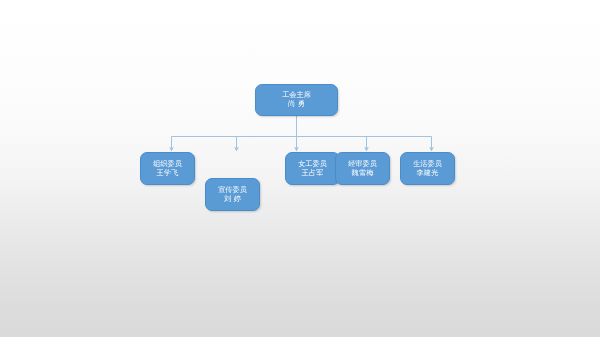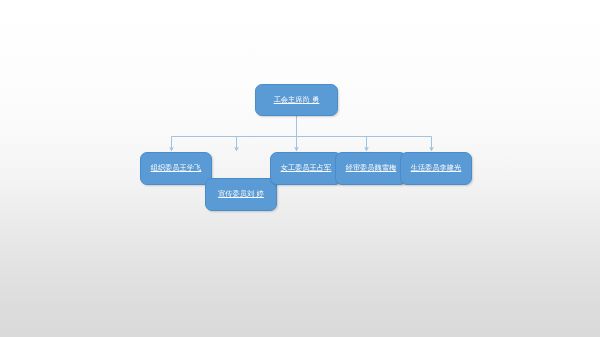--- a/index.html
+++ b/index.html
@@ -30,50 +30,49 @@
   }
   
   .node {
     position: absolute;
     box-sizing: border-box;
     background: #5b9bd5;
     border: 1px solid #4a8cc9;
     border-radius: 7px;
     box-shadow: 1px 1px 2px rgba(0,0,0,0.17);
     display: flex;
-    flex-direction: row;
+    flex-direction: column;
     align-items: center;
     justify-content: center;
     color: #ffffff;
     line-height: 1.22;
     text-align: center;
     user-select: none;
-    text-decoration: underline;
   }
   .node .title-line,
   .node .name-line {
     display: block;
     white-space: nowrap;
   }
   .node-root {
     left: 255px;
     top: 84px;
     width: 83px;
     height: 32px;
     font-size: 7.2px;
   }
   .node-child {
     top: 152px;
-    width: 72px;
+    width: 55px;
     height: 33px;
     font-size: 7.2px;
   }
   .node-child.c0 { left: 140px; }
   .node-child.c1 { left: 205px; margin-top: 26px; }
-  .node-child.c2 { left: 270px; }
+  .node-child.c2 { left: 285px; }
   .node-child.c3 { left: 335px; }
   .node-child.c4 { left: 400px; }
   .node .name-line { letter-spacing: 0.1px; }
 </style>
 </head>
 <body>
 
 <div id="canvas">
 
   <svg id="connectors" viewBox="0 0 600 337" width="600" height="337">

